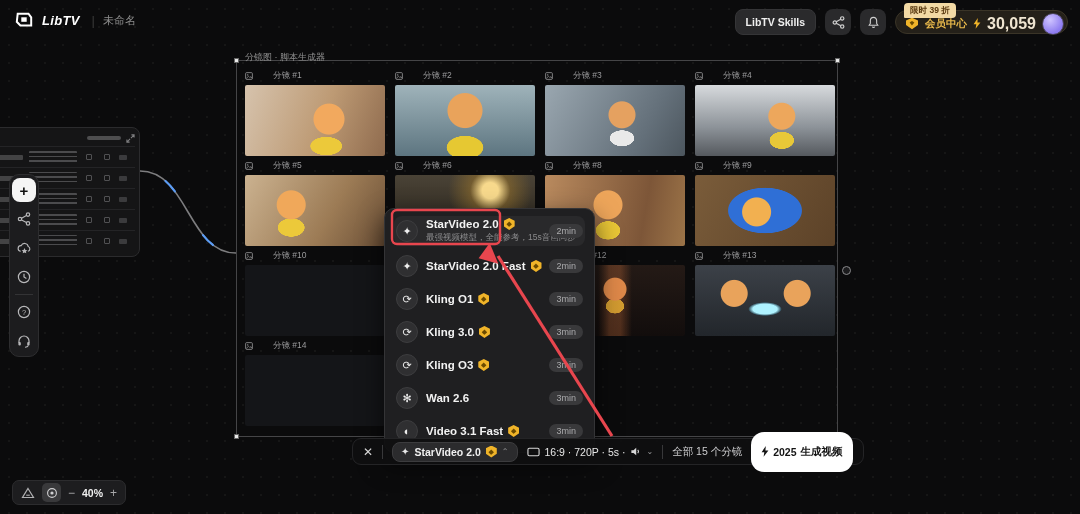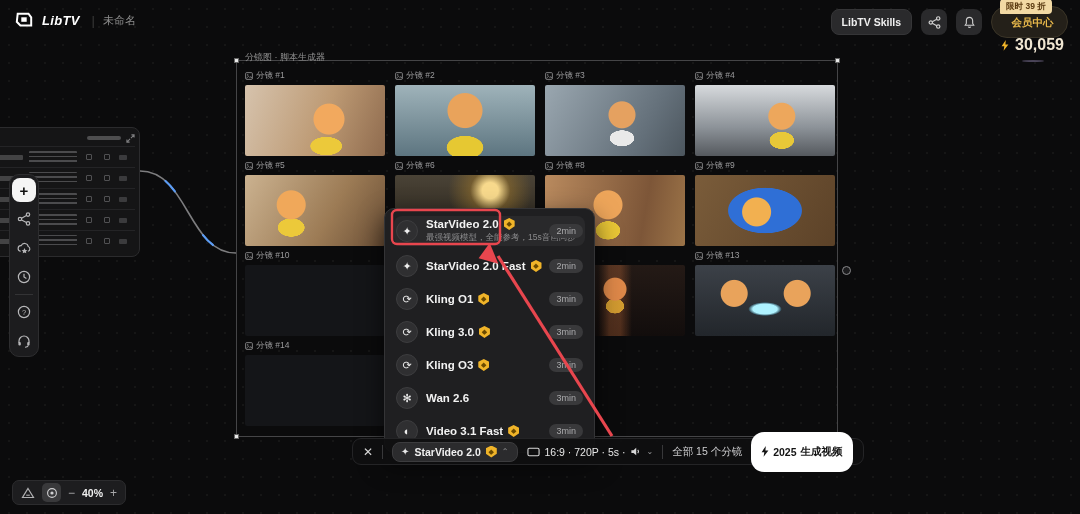--- a/index.html
+++ b/index.html
@@ -20,21 +20,21 @@
   .topbar { position:absolute; left:0; top:0; width:100%; height:44px; z-index:40; }
   .logo-wrap { position:absolute; left:14px; top:11px; display:flex; align-items:center; gap:8px; }
   .logo-mark { width:20px; height:18px; }
   .logo-text { font-size:13px; font-weight:bold; font-style:italic; color:#fff; letter-spacing:.3px; }
   .doc-sep { color:#3a3a3a; font-size:13px; margin-left:4px; }
   .doc-title { color:#8d8d8d; font-size:11px;text-align:right; }
   .tb-right { position:absolute; right:12px; top:0; height:44px; display:flex; align-items:center; gap:9px; }
   .skills-btn { background:#2a2a2c; border:1px solid #353537; color:#f0f0f0; font-size:10.5px; font-weight:bold; padding:6px 10px; border-radius:8px; white-space:nowrap; }
   .icon-btn { width:26px; height:26px; border-radius:8px; background:#2a2a2c; display:flex; align-items:center; justify-content:center; }
   .icon-btn svg { display:block; }
-  .member-pill { position:relative; display:flex; align-items:center; gap:6px; background:#242019; border:1px solid #3a3427; border-radius:16px; padding:3px 3px 0 9px; height:32px;flex-direction:column; }
+  .member-pill { position:relative; display:flex; align-items:center; gap:6px; background:#242019; border:1px solid #3a3427; border-radius:16px; padding:3px 3px 0 9px; height:24px; }
   .member-label { color:#e8b84b; font-size:10.5px; font-weight:bold; white-space:nowrap; }
   .credits { color:#f0e6d2; font-size:16px; font-weight:bold; display:flex; align-items:center; gap:6px; white-space:nowrap; }
   .avatar { width:22px; height:22px; border-radius:50%; background:radial-gradient(circle at 35% 30%, #cfc4ff, #8d7bf0 70%); border:1px solid #4a4458; }
   .promo-badge { position:absolute; top:-8px; left:8px; background:#f2d9a4; color:#5a3a10; font-size:8.5px; font-weight:bold; padding:1.5px 6px; border-radius:4px 4px 4px 1px; white-space:nowrap; }
 
   
   .script-panel { position:absolute; left:-12px; top:127px; width:152px; height:130px; background:#151516; border:1px solid #2b2b2d; border-radius:0 8px 8px 0; z-index:5; padding:4px 4px 0 10px; }
   .sp-head { display:flex; justify-content:flex-end; align-items:center; gap:5px; height:12px; margin-bottom:2px; }
   .sp-head .bar { width:34px; height:4px; border-radius:2px; background:#5c5c5e; opacity:.8; }
   .sp-head svg { opacity:.8; }
@@ -55,21 +55,21 @@
   .wire-layer { z-index:6; }
   .annot-layer { z-index:36; }
 
   
   .group-title { position:absolute; left:245px; top:51px; font-size:9px; color:#8f8f8f; z-index:8; }
   .group-frame { position:absolute; left:236px; top:60px; width:602px; height:377px; border:1px solid #454547; z-index:7; }
   .handle { position:absolute; width:5px; height:5px; background:#e8e8e8; border:1px solid #666; z-index:9; }
   .port { position:absolute; width:9px; height:9px; border-radius:50%; background:#1c1c1e; border:1.5px solid #8a8a8c; z-index:9; }
 
   .shots-grid { position:absolute; left:245px; top:70px; display:grid; grid-template-columns:repeat(4,140px); column-gap:10px; grid-auto-rows:90px; z-index:8; }
-  .shot-label { display:flex; align-items:center; gap:3px; height:12px; margin-bottom:3px; color:#9a9a9c; font-size:8.5px; }
+  .shot-label { display:flex; align-items:center; gap:20px; height:12px; margin-bottom:3px; color:#9a9a9c; font-size:8.5px; }
   .shot-label svg { flex:none; }
   .shot-img { width:140px; height:71px; border-radius:2px; }
 
   .s1 { background:radial-gradient(circle at 60% 48%, #f2a95e 0 15px, rgba(0,0,0,0) 16px),radial-gradient(ellipse 26px 15px at 58% 86%, #ecc93a 0 60%, transparent 62%),linear-gradient(110deg,#d6c3ad,#bd9a74 55%,#8f6b4e); }
   .s2 { background:radial-gradient(circle at 50% 36%, #e9a35b 0 17px, transparent 18px),radial-gradient(ellipse 30px 19px at 50% 88%, #e6c832 0 60%, transparent 62%),linear-gradient(180deg,#9fb3ba,#5d7580); }
   .s3 { background:radial-gradient(circle at 55% 42%, #e5a160 0 13px, transparent 14px),radial-gradient(ellipse 20px 13px at 55% 75%, #e9e9e9 0 60%, transparent 62%),linear-gradient(120deg,#9aa7b0,#64707a 70%,#4c565e); }
   .s4 { background:radial-gradient(circle at 62% 44%, #eda75c 0 13px, transparent 14px),radial-gradient(ellipse 20px 14px at 62% 78%, #e8c838 0 60%, transparent 62%),linear-gradient(180deg,#d7dadd,#8c9298 60%,#55595e); }
   .s5 { background:radial-gradient(circle at 33% 42%, #f0a85a 0 14px, transparent 15px),radial-gradient(ellipse 22px 15px at 33% 74%, #ecc93a 0 60%, transparent 62%),linear-gradient(120deg,#cbb290,#9c7b55 60%,#6b4f36); }
   .s6 { background:radial-gradient(circle at 68% 22%, #f7d98c 0 8px, rgba(138,107,47,.65) 20px, transparent 42px),linear-gradient(180deg,#4a4336,#241f18); }
   .s7 { background:radial-gradient(circle at 28% 28%, #f5e6b8 0 7px, rgba(120,100,60,.5) 22px, transparent 36px),radial-gradient(circle at 60% 50%, #e8a050 0 13px, transparent 14px),radial-gradient(ellipse 18px 12px at 60% 82%, #d8b830 0 60%, transparent 62%),linear-gradient(180deg,#323b46,#171c23); }

